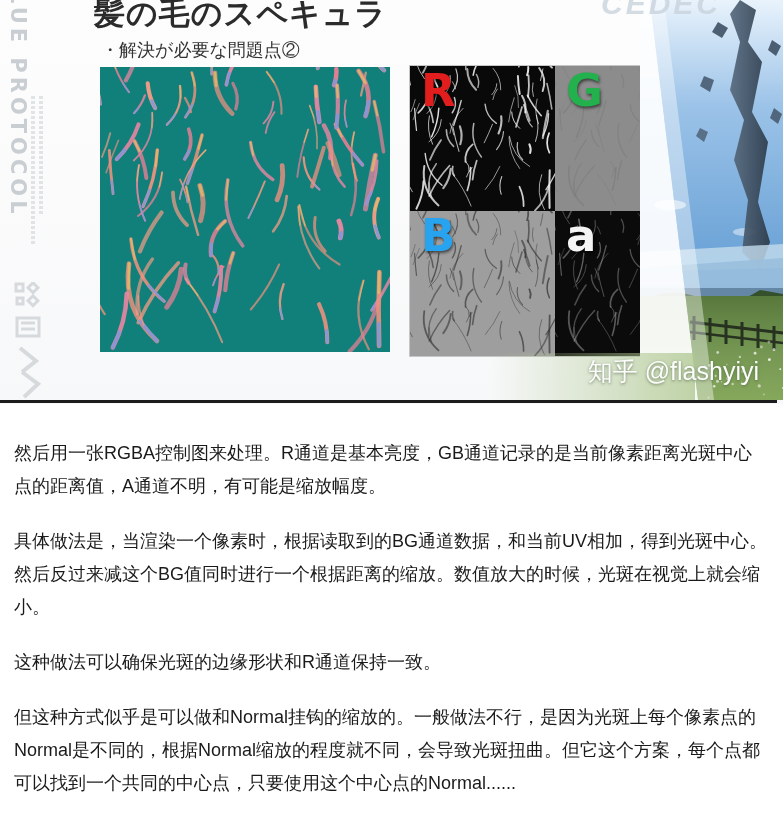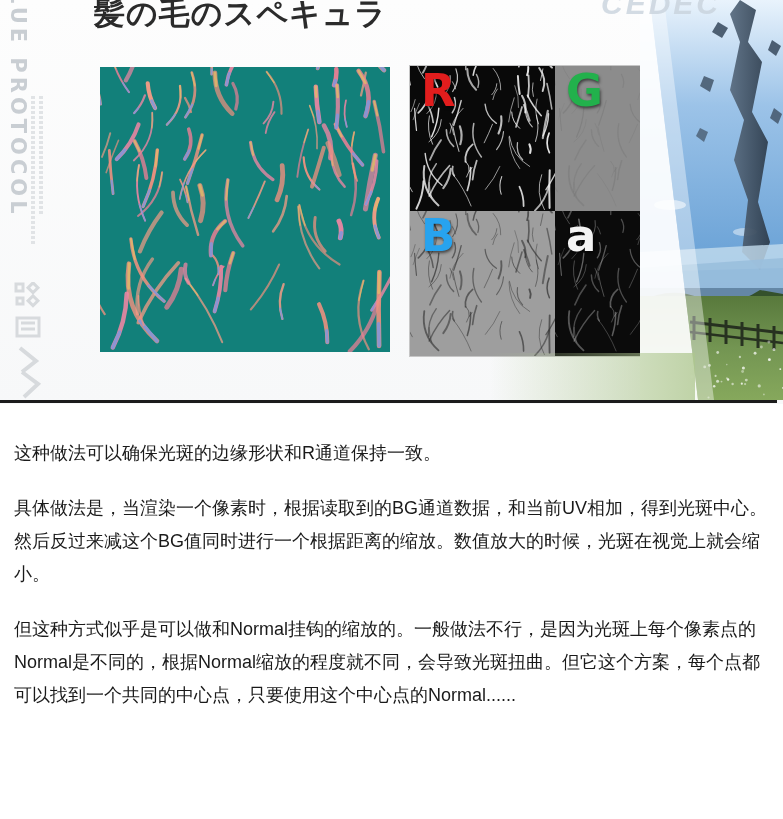--- a/index.html
+++ b/index.html
@@ -144,20 +144,21 @@
         <line x1="13" y1="41" x2="27" y2="41"></line>
           <line x1="13" y1="47" x2="27" y2="47"></line>
         <polyline points="12,66 28,79 14,90" stroke-width="4"></polyline>
         <polyline points="14,90 30,102 16,115" stroke-width="4"></polyline>
       </g>
     </svg>
 
     <div class="cedec">CEDEC</div>
 
     <h1 class="title">髪の毛のスペキュラ</h1>
+    <div class="bullet">・解決が必要な問題点②</div>
 
     <div class="teal-panel">
       <svg id="tealsvg" viewBox="0 0 290 285" style="background: rgb(18, 128, 122);">
           <path d="M148.4,151.0 Q157.3,133.1 164.8,114.4" stroke="#f59c86" fill="none" stroke-width="1.89" stroke-linecap="round" opacity="0.84"></path>
           <line x1="148.36024410789832" y1="151.03472634684294" x2="153.6018447749573" y2="140.18935015182063" stroke="#8297dd" stroke-width="1.41" stroke-linecap="round" opacity="0.85"></line>
           <path d="M244.6,119.7 Q232.5,106.6 231.3,88.8" stroke="#ef86a4" fill="none" stroke-width="2.56" stroke-linecap="round" opacity="0.77"></path>
           <line x1="232.84487497338233" y1="98.42701490803952" x2="231.3202816008328" y2="88.83987145578301" stroke="#e2bb6a" stroke-width="1.54" stroke-linecap="round" opacity="0.8"></line>
           <path d="M173.2,164.3 Q185.1,148.7 186.7,129.1" stroke="#f59c86" fill="none" stroke-width="2.71" stroke-linecap="round" opacity="0.74"></path>
           <path d="M283.5,84.6 Q280.4,59.3 274.2,34.5" stroke="#ea7f95" fill="none" stroke-width="3.60" stroke-linecap="round" opacity="0.71"></path>
           <line x1="277.4289353227987" y1="48.41372814882374" x2="274.2337579425684" y2="34.49480638330079" stroke="#e2bb6a" stroke-width="2.16" stroke-linecap="round" opacity="0.8"></line>
@@ -624,23 +625,25 @@
             <path d="M124.9,144.7 Q135.3,134.2 139.1,119.9" stroke="#adadad" fill="none" stroke-width="1.64" stroke-linecap="round" opacity="0.41"></path>
             <path d="M39.9,67.2 Q42.4,52.6 53.1,42.3" stroke="#adadad" fill="none" stroke-width="0.64" stroke-linecap="round" opacity="0.50"></path>
             <path d="M27.6,20.9 Q24.2,15.0 23.8,8.3" stroke="#adadad" fill="none" stroke-width="1.61" stroke-linecap="round" opacity="0.54"></path>
             <path d="M12.9,6.8 Q17.7,-1.3 19.1,-10.6" stroke="#adadad" fill="none" stroke-width="1.65" stroke-linecap="round" opacity="0.41"></path>
             <path d="M108.5,41.5 Q109.2,30.1 104.8,19.7" stroke="#adadad" fill="none" stroke-width="0.64" stroke-linecap="round" opacity="0.40"></path>
           </svg>
         <span class="chlabel" style="color: rgb(244, 244, 244);">a</span>
       </div>
     </div>
 
+    <div class="zhihu">知乎 @flashyiyi</div>
 
     <div class="underline"></div>
   </figure>
 
   <section class="article">
+    <p>然后用一张RGBA控制图来处理。R通道是基本亮度，GB通道记录的是当前像素距离光斑中心点的距离值，A通道不明，有可能是缩放幅度。</p>
+    <p>具体做法是，当渲染一个像素时，根据读取到的BG通道数据，和当前UV相加，得到光斑中心。然后反过来减这个BG值同时进行一个根据距离的缩放。数值放大的时候，光斑在视觉上就会缩小。</p>
     <p>这种做法可以确保光斑的边缘形状和R通道保持一致。</p>
-    <p>具体做法是，当渲染一个像素时，根据读取到的BG通道数据，和当前UV相加，得到光斑中心。然后反过来减这个BG值同时进行一个根据距离的缩放。数值放大的时候，光斑在视觉上就会缩小。</p>
     <p>但这种方式似乎是可以做和Normal挂钩的缩放的。一般做法不行，是因为光斑上每个像素点的Normal是不同的，根据Normal缩放的程度就不同，会导致光斑扭曲。但它这个方案，每个点都可以找到一个共同的中心点，只要使用这个中心点的Normal......</p>
   </section>
 
 </div>
 
 </body></html>

